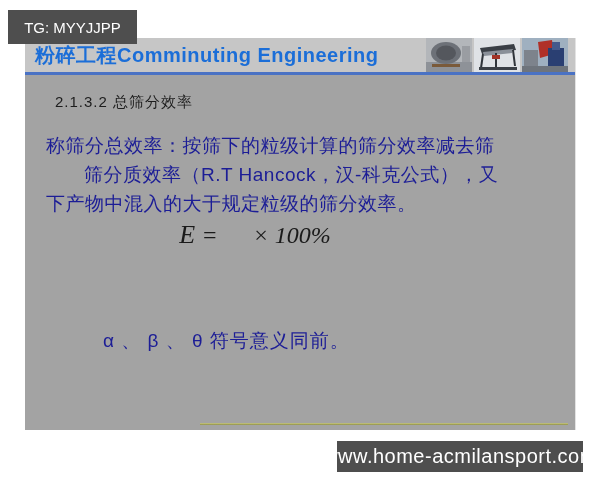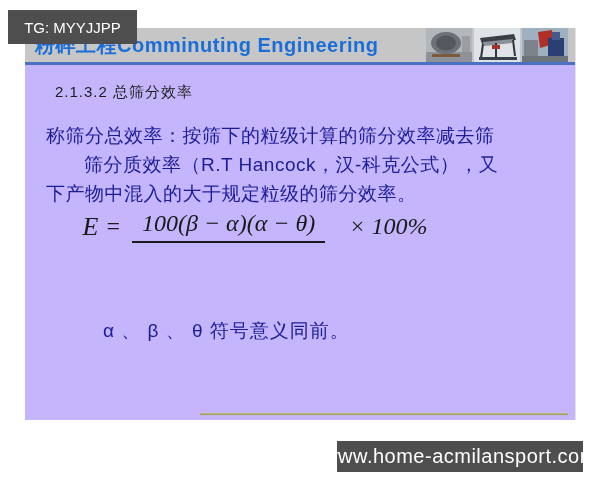--- a/index.html
+++ b/index.html
@@ -2,22 +2,22 @@
 <html><head>
 <meta charset="utf-8">
 <style>
   html,body{margin:0;padding:0;}
   body{
     width:600px;height:480px;position:relative;overflow:hidden;
     background:#ffffff;
     font-family:"Liberation Sans","DejaVu Sans",sans-serif;
   }
   .slide{
-    position:absolute;left:25px;top:28px;width:550px;height:392px;
-    background:#c4b5fd;border-right:1px solid #e3e3e3;
+    position:absolute;left:25px;top:38px;width:550px;height:392px;
+    background:#a3a3a3;border-right:1px solid #e3e3e3;
   }
   
   .header-bar{
     position:absolute;left:0;top:0;width:550px;height:34px;
     background:#c6c6c6;border-bottom:3px solid #4a72c4;
     display:flex;align-items:center;
   }
   .header-title{
     margin-left:10px;
     font-size:20px;font-weight:bold;color:#1b6ed8;
@@ -116,21 +116,20 @@
   <div class="para">
     <div class="pline">称筛分总效率：按筛下的粒级计算的筛分效率减去筛</div>
     <div class="pline indent">筛分质效率（R.T Hancock，汉-科克公式），又</div>
     <div class="pline">下产物中混入的大于规定粒级的筛分效率。</div>
   </div>
 
   <div class="formula">
     <span class="f-lhs">E</span>
     <span class="f-eq">=</span>
     <span class="frac">
-      <span class="num">100(β − α)(α − θ)</span>
     </span>
     <span class="f-suffix">× 100%</span>
   </div>
 
   <div class="note">α 、 β 、 θ 符号意义同前。</div>
 
   <div class="divider"></div>
 
 </div>
 

